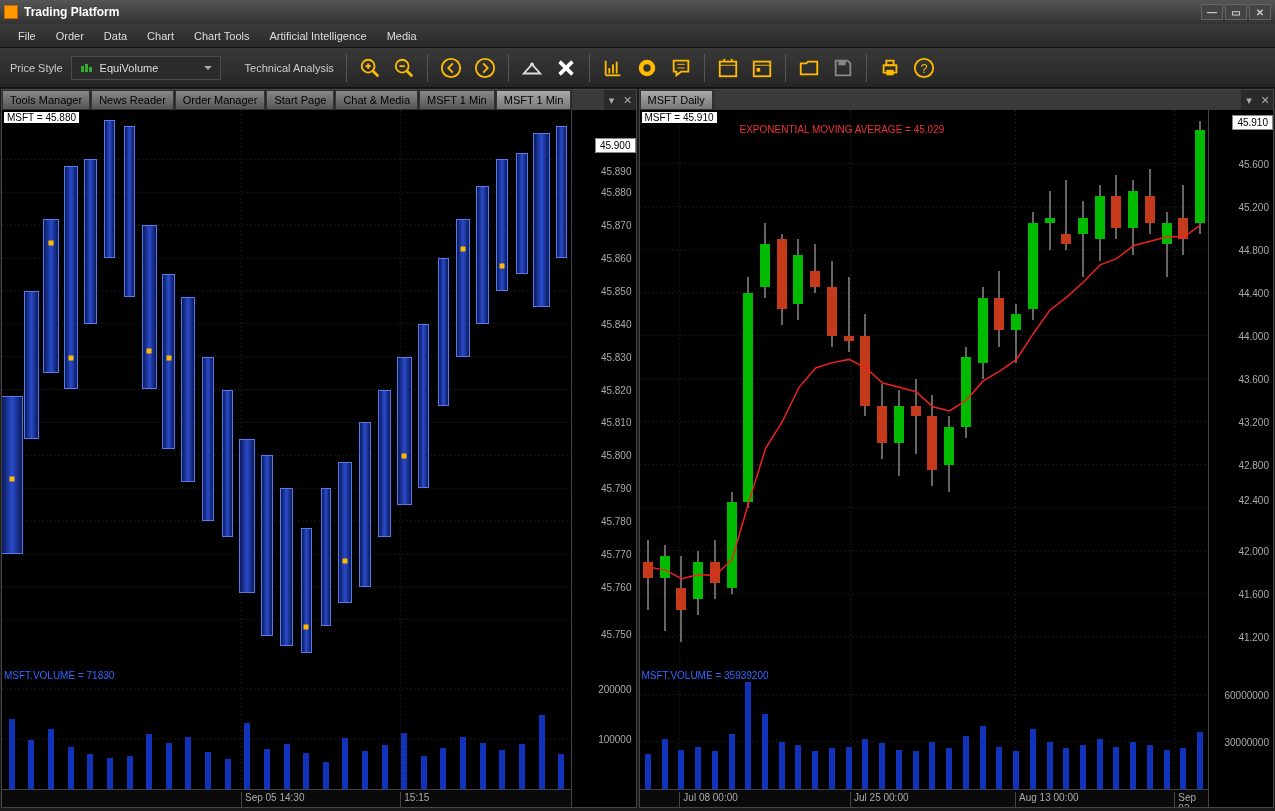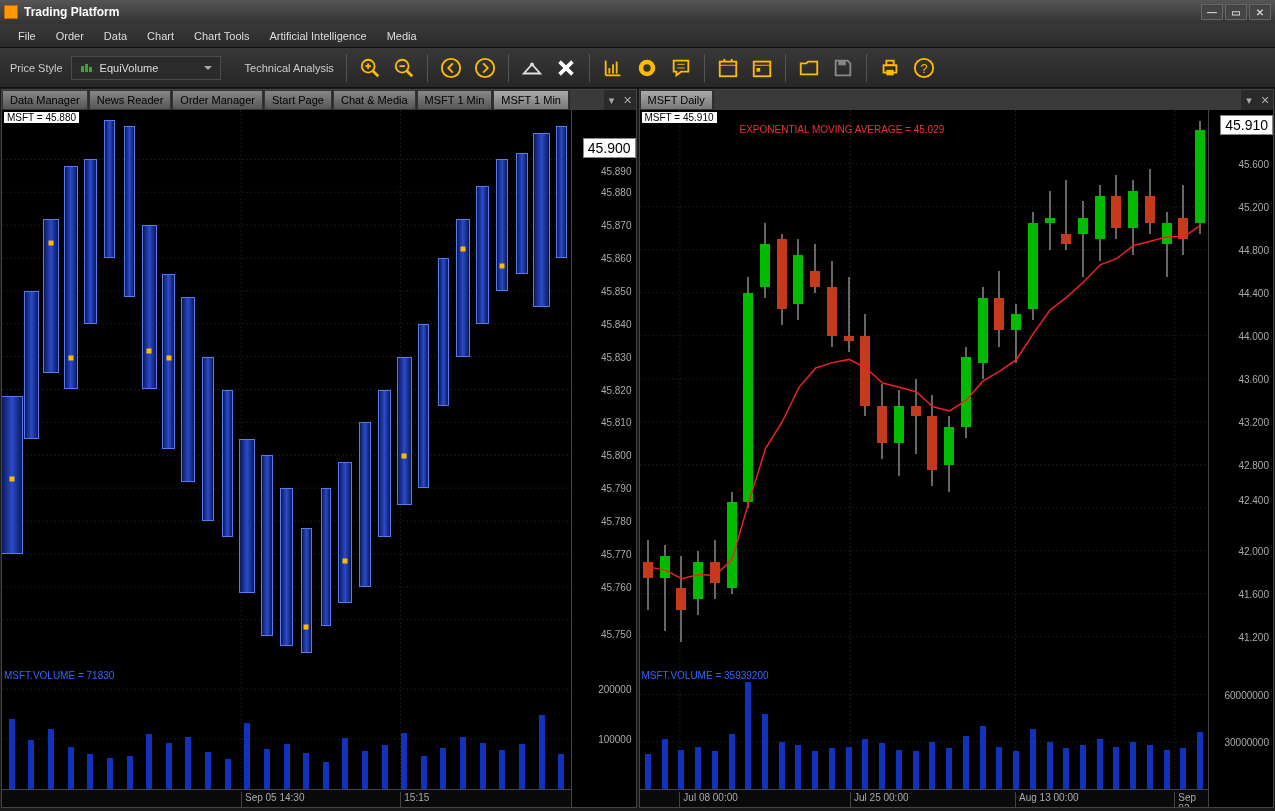--- a/index.html
+++ b/index.html
@@ -115,21 +115,21 @@
   position:relative;
   flex:1;
   background:#000;
   overflow:hidden;
 }
 .grid line { stroke:#333; stroke-dasharray:2 2; stroke-width:0.5;}
 .ylabels { position:absolute; top:0; right:0; width:65px; height:100%; background:#000; border-left:1px solid #444; font-size:10px;}
 .ylabels div { position:absolute; right:4px; color:#aaa; transform:translateY(-50%);}
 .xaxis { position:absolute; bottom:0; left:0; right:65px; height:18px; background:#0a0a0a; border-top:1px solid #444; font-size:10px;}
 .xaxis span { position:absolute; color:#aaa; top:2px; border-left:1px solid #444; padding-left:3px; height:16px;}
-.pricebox { position:absolute; right:0; background:#fff; color:#000; font-size:14px; padding:1px 4px; border:1px solid #888;}
+.pricebox { position:absolute; right:0; background:#fff; color:#000; font-size:10px; padding:1px 4px; border:1px solid #888;}
 .overlay-label { position:absolute; font-size:10px; }
 .volbars { position:absolute; bottom:18px; left:0; right:65px; height:110px; }
 .candle { position:absolute; }
 .wick { position:absolute; width:1px; background:#ccc; left:50%; transform:translateX(-50%);}
 .body { position:absolute; left:0; right:0;}
 .equivol { position:absolute; background:linear-gradient(90deg,#0a1a5a,#2a4aca,#0a1a5a); border:1px solid #5a7aea;}
 .equivol .marker{position:absolute;width:5px;height:5px;background:#fb0;left:50%;transform:translate(-50%,-50%);}
 .appicon{width:14px;height:14px;background:#f90;margin-right:6px;display:inline-block;border:1px solid #c60;}
 </style>
 </head>
@@ -273,21 +273,21 @@
         <circle cx="12" cy="12" r="10" fill="none" stroke="#fb0" stroke-width="2"></circle>
         <text x="12" y="17" font-size="14" fill="#fb0" text-anchor="middle">?</text>
       </svg>
     </div>
 </div>
 
 <div class="content" data-interactable="false">
 
   <div class="panel" data-interactable="false" style="flex:1">
     <div class="tabbar" data-interactable="false">
-      <div class="tab" data-interactable="true">Data Manager</div>
+      <div class="tab" data-interactable="true">Tools Manager</div>
       <div class="tab" data-interactable="true">News Reader</div>
       <div class="tab" data-interactable="true">Order Manager</div>
       <div class="tab" data-interactable="true">Start Page</div>
       <div class="tab" data-interactable="true">Chat &amp; Media</div>
       <div class="tab" data-interactable="true">MSFT 1 Min</div>
       <div class="tab active" data-interactable="true">MSFT 1 Min</div>
       <div class="fill"></div>
       <div class="tabicon" data-interactable="true">▾</div>
       <div class="tabicon" data-interactable="true">✕</div>
     </div>

